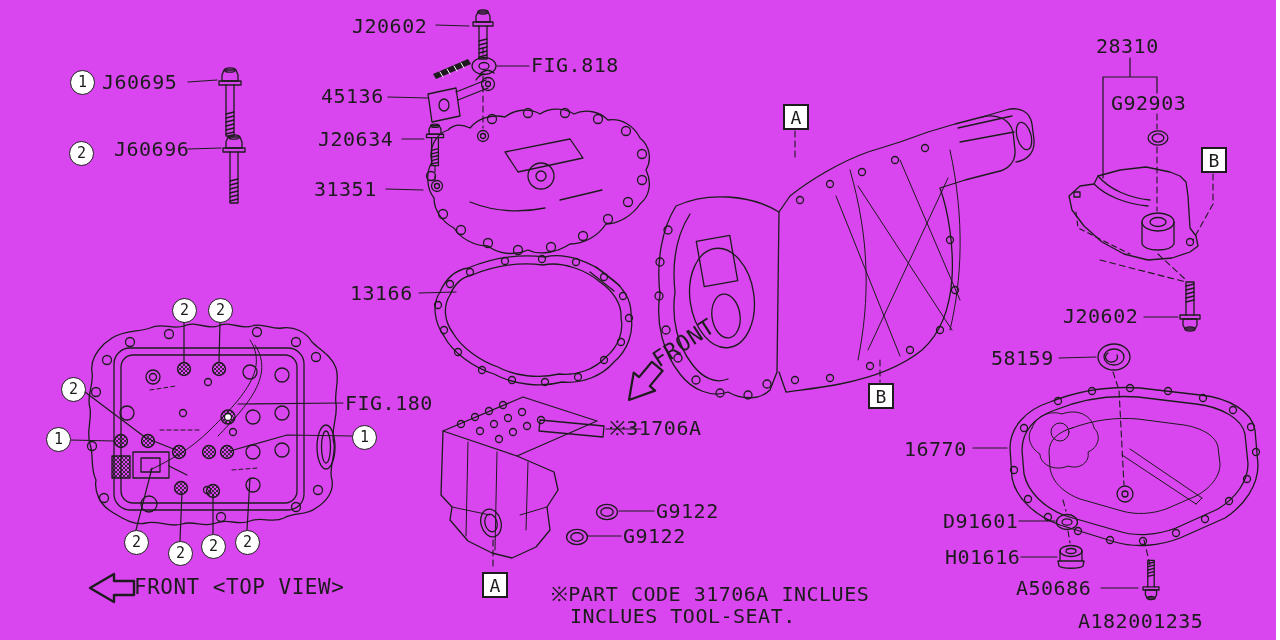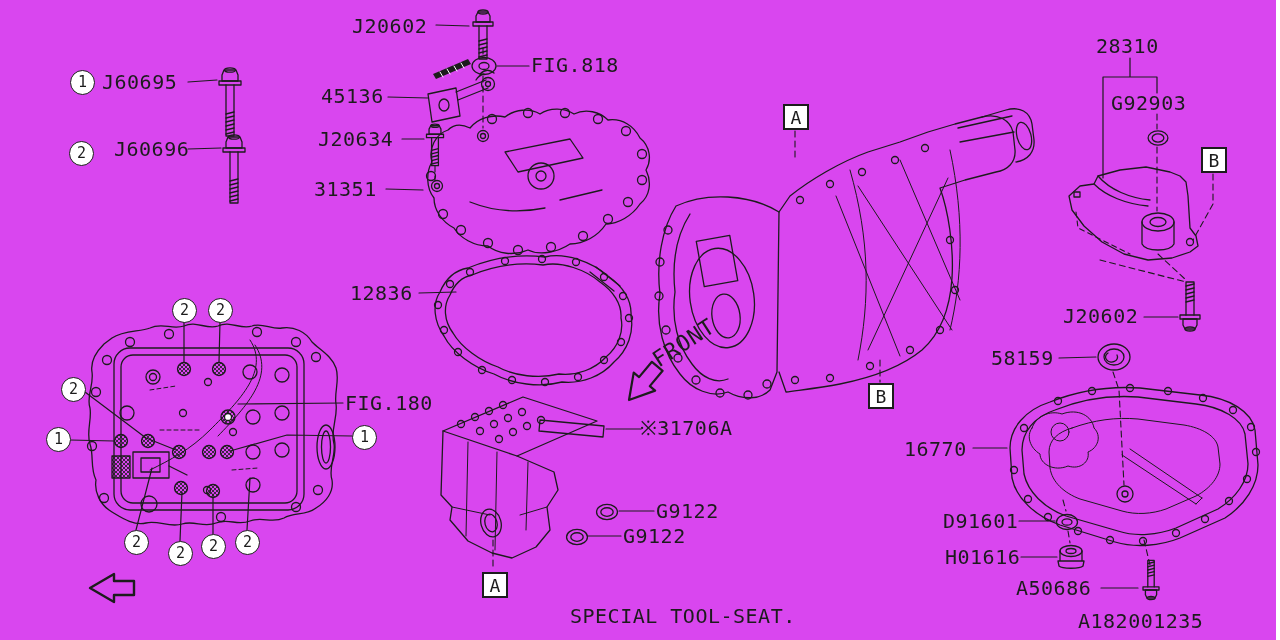--- a/index.html
+++ b/index.html
@@ -367,37 +367,39 @@
 
   <use href="#oarrowp" transform="translate(90,588)" stroke-width="2.4"></use>
   <use href="#oarrowp" transform="translate(629,400) rotate(-50)" stroke-width="2.2"></use>
 </svg>
 
   <div class="lbl" style="left:352px;top:16px">J20602</div>
   <div class="lbl" style="left:531px;top:55px">FIG.818</div>
   <div class="lbl" style="left:321px;top:86px">45136</div>
   <div class="lbl" style="left:318px;top:129px">J20634</div>
   <div class="lbl" style="left:314px;top:179px">31351</div>
-  <div class="lbl" style="left:350px;top:283px">12836</div>
+  <div class="lbl" style="left:350px;top:283px">13166</div>
   <div class="lbl" style="left:102px;top:72px">J60695</div>
   <div class="lbl" style="left:114px;top:139px">J60696</div>
   <div class="lbl" style="left:345px;top:393px">FIG.180</div>
-  <div class="lbl" style="left:640px;top:418px">※31706A</div>
+  <div class="lbl" style="left:609px;top:418px">※31706A</div>
   <div class="lbl" style="left:656px;top:501px">G9122</div>
   <div class="lbl" style="left:623px;top:526px">G9122</div>
   <div class="lbl" style="left:1096px;top:36px">28310</div>
   <div class="lbl" style="left:1111px;top:93px">G92903</div>
   <div class="lbl" style="left:1063px;top:306px">J20602</div>
   <div class="lbl" style="left:991px;top:348px">58159</div>
   <div class="lbl" style="left:904px;top:439px">16770</div>
   <div class="lbl" style="left:943px;top:511px">D91601</div>
   <div class="lbl" style="left:945px;top:547px">H01616</div>
   <div class="lbl" style="left:1016px;top:578px">A50686</div>
   <div class="lbl" style="left:1078px;top:611px">A182001235</div>
-  <div class="note" style="left:570px;top:606px">SPECIAL TOOL-SEAT.</div>
+  <div class="note" style="left:551px;top:584px">※PART CODE 31706A INCLUES</div>
+  <div class="note" style="left:570px;top:606px">INCLUES TOOL-SEAT.</div>
+  <div class="lbl" style="left:134px;top:577px;font-size:21px">FRONT &lt;TOP VIEW&gt;</div>
   <div class="lbl rot" style="left:655px;top:352px">FRONT</div>
 
   <div class="co" style="left:70px;top:70px">1</div>
   <div class="co" style="left:69px;top:141px">2</div>
   <div class="co" style="left:172px;top:298px">2</div>
   <div class="co" style="left:208px;top:298px">2</div>
   <div class="co" style="left:61px;top:377px">2</div>
   <div class="co" style="left:46px;top:427px">1</div>
   <div class="co" style="left:352px;top:425px">1</div>
   <div class="co" style="left:124px;top:530px">2</div>

